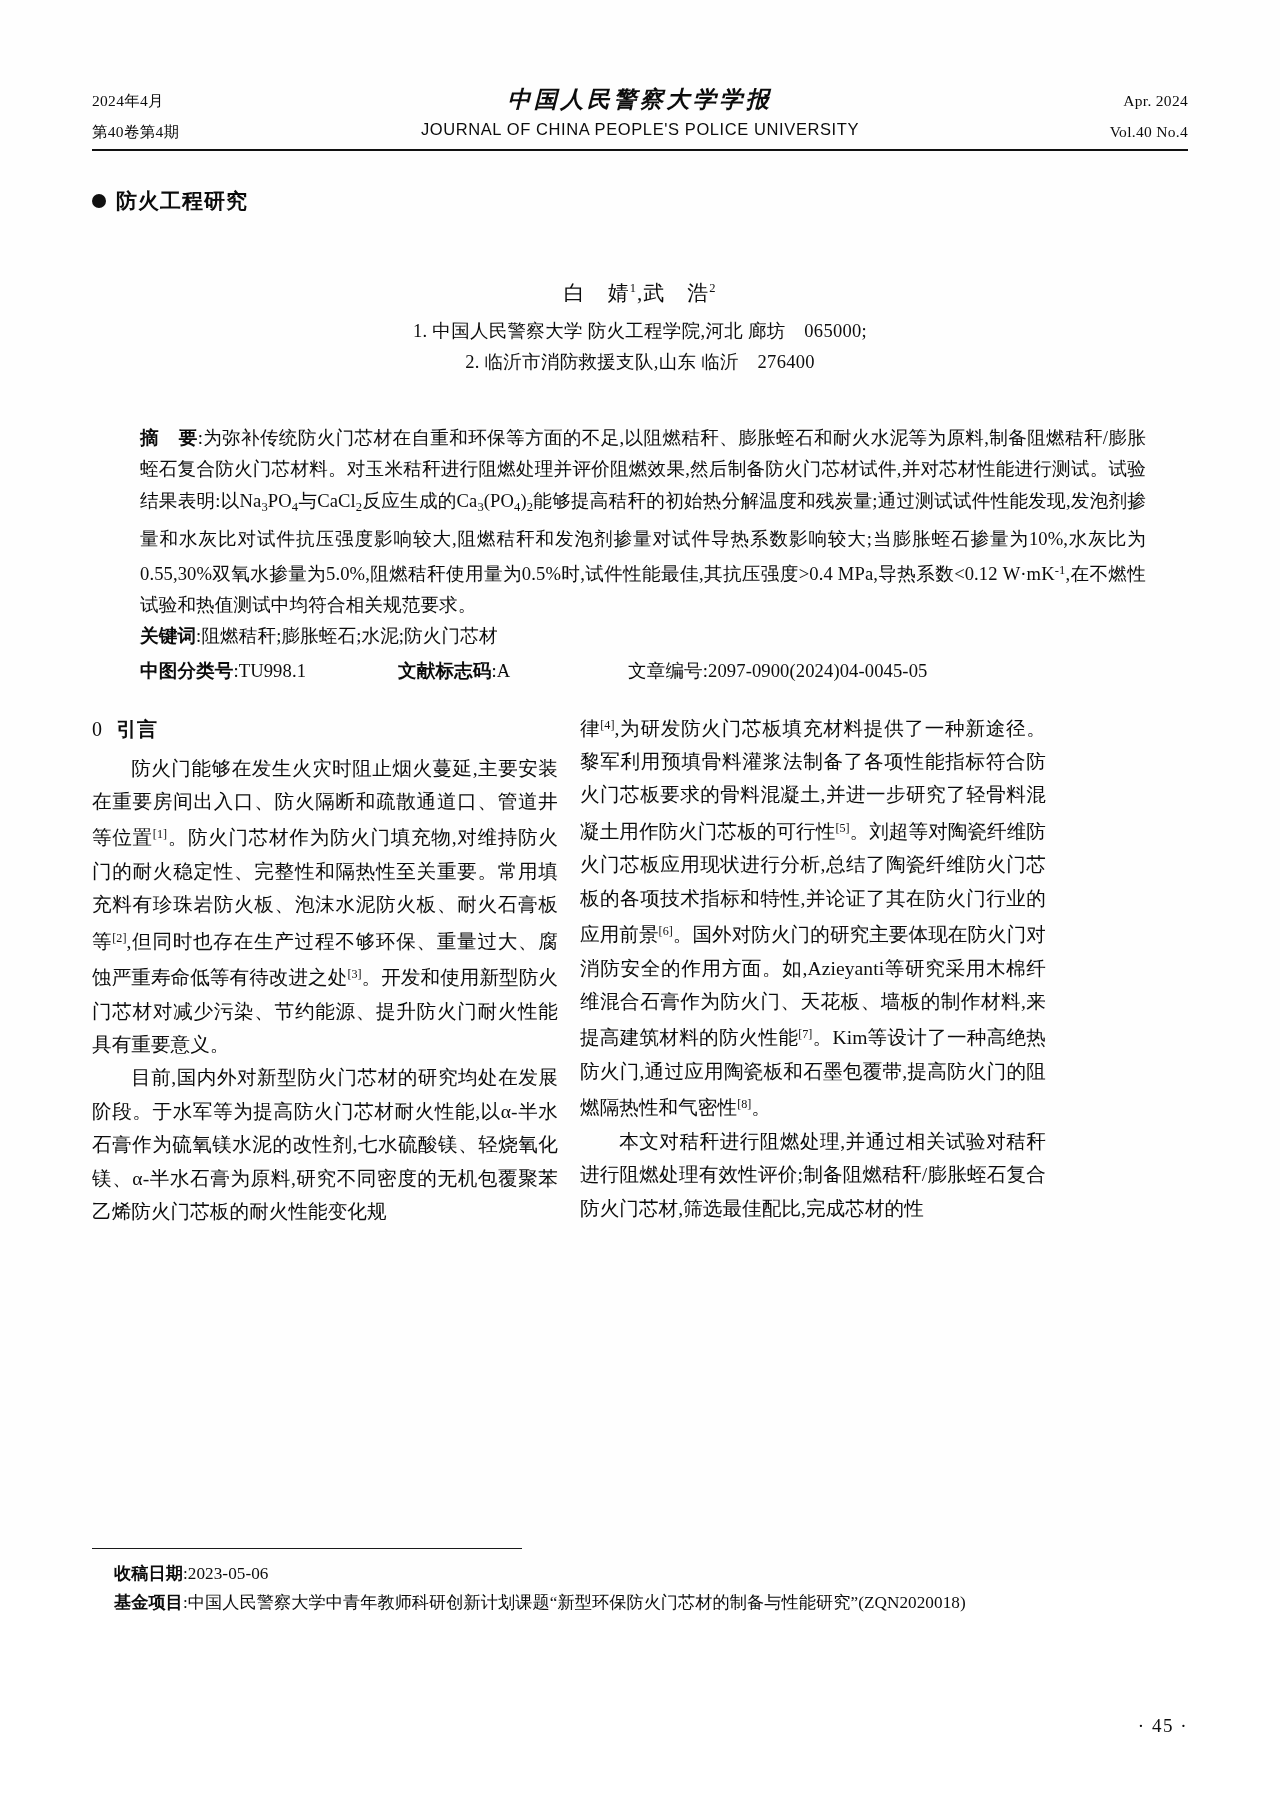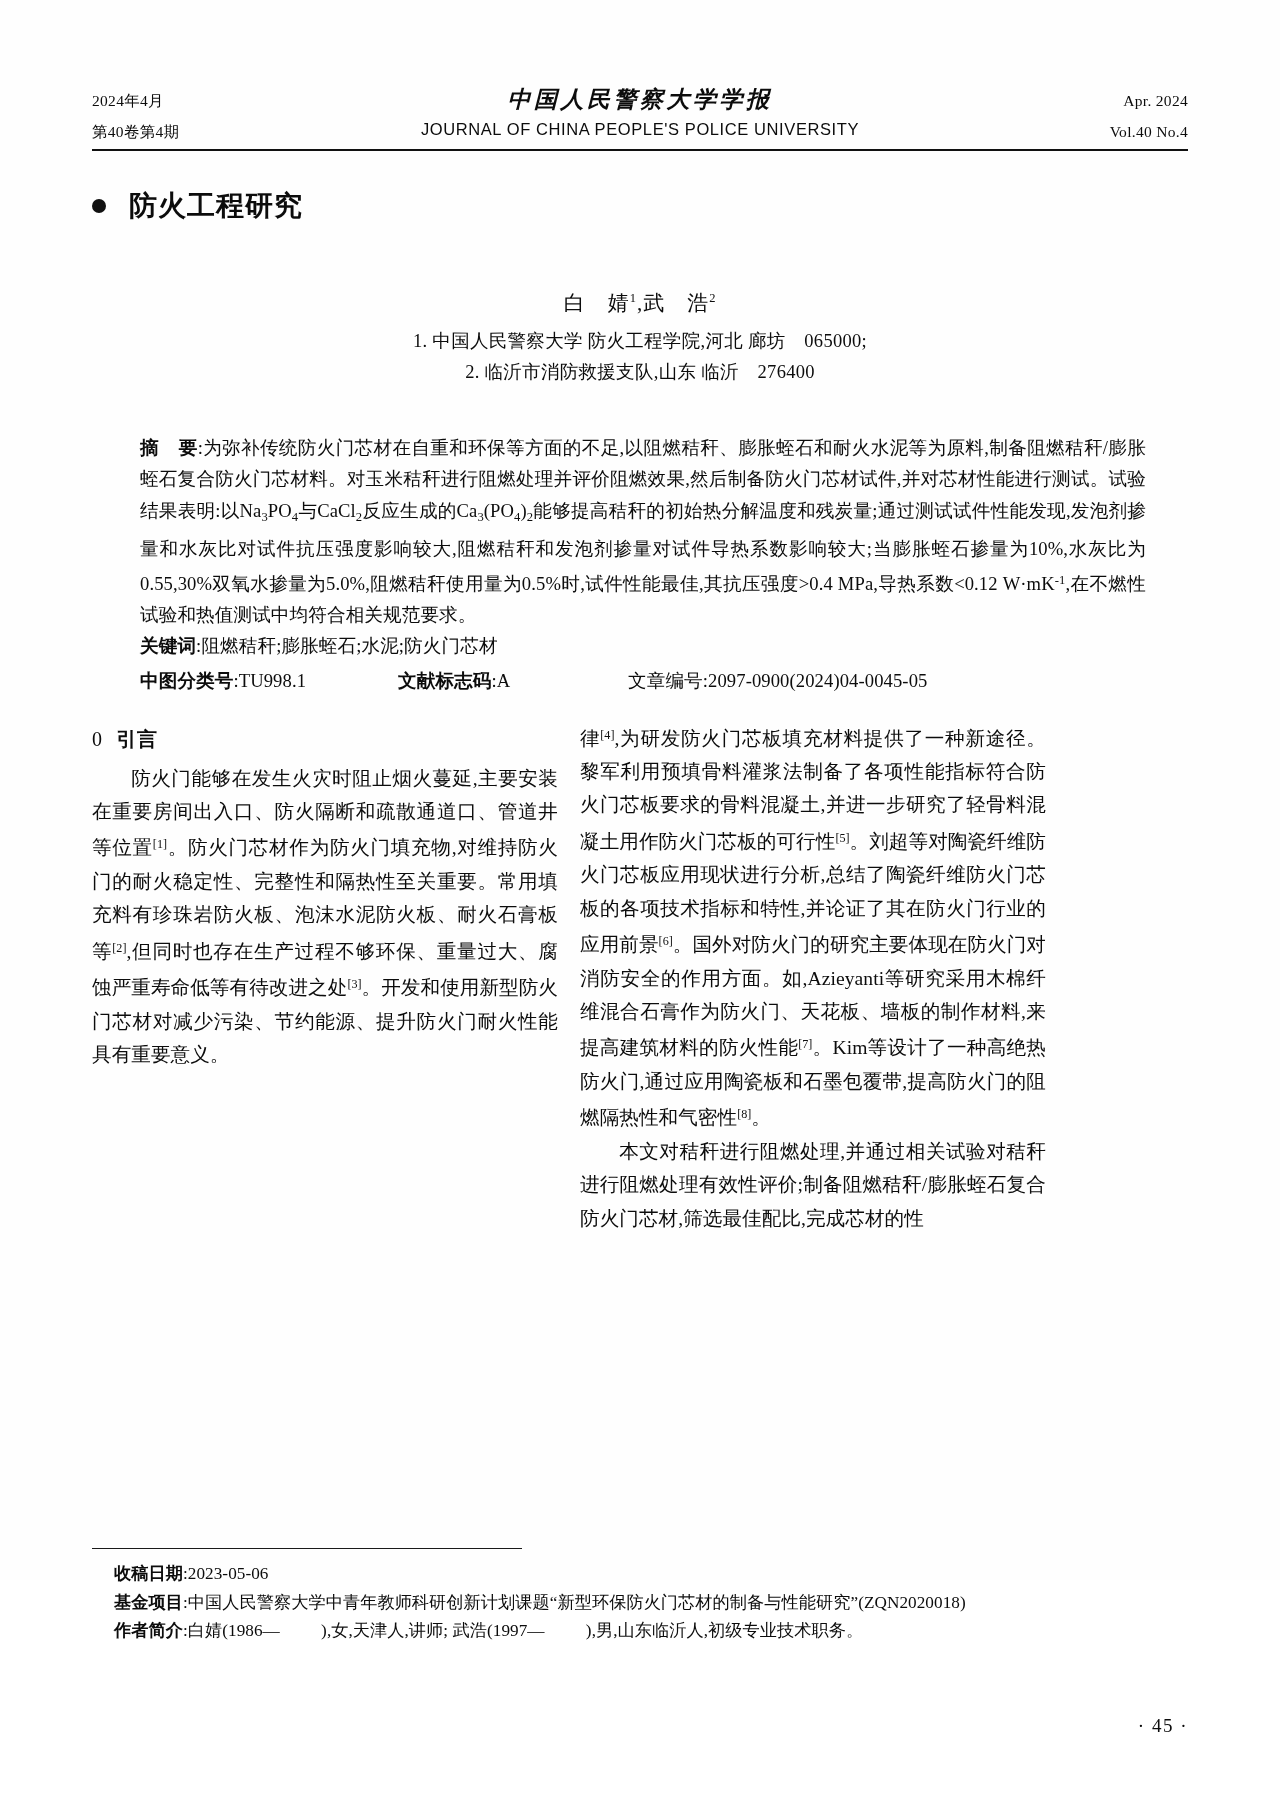--- a/index.html
+++ b/index.html
@@ -73,26 +73,26 @@
     width: 100%;
     height: 1.6px;
     background: #111;
     margin-top: 2px;
   }
 
   
   .coltag {
     margin-top: 36px;
     font-family: "DejaVu Sans", "Liberation Sans", sans-serif;
-    font-size: 28px;
+    font-size: 21px;
     font-weight: bold;
     letter-spacing: 1px;
     display: flex;
     align-items: center;
-    gap: 23px;
+    gap: 10px;
   }
   .bullet {
     display: inline-block;
     width: 14px;
     height: 14px;
     border-radius: 50%;
     background: #111;
   }
 
   
@@ -251,30 +251,30 @@
         <div class="c1"><span class="lbl">中图分类号</span><span>:TU998.1</span></div>
         <div class="c2"><span class="lbl">文献标志码</span><span>:A</span></div>
         <div class="c3"><span>文章编号</span><span>:2097-0900(2024)04-0045-05</span></div>
       </div>
     </div>
 
     <div class="body2col">
       <div class="col">
         <div class="secheading"><span class="num">0</span><span>引言</span></div>
         <p><span>防火门能够在发生火灾时阻止烟火蔓延,主要安装在重要房间出入口、防火隔断和疏散通道口、管道井等位置</span><sup class="ref">[1]</sup><span>。防火门芯材作为防火门填充物,对维持防火门的耐火稳定性、完整性和隔热性至关重要。常用填充料有珍珠岩防火板、泡沫水泥防火板、耐火石膏板等</span><sup class="ref">[2]</sup><span>,但同时也存在生产过程不够环保、重量过大、腐蚀严重寿命低等有待改进之处</span><sup class="ref">[3]</sup><span>。开发和使用新型防火门芯材对减少污染、节约能源、提升防火门耐火性能具有重要意义。</span></p>
+        <p><span>目前,国内外对新型防火门芯材的研究均处在发展阶段。于水军等为提高防火门芯材耐火性能,以α-半水石膏作为硫氧镁水泥的改性剂,七水硫酸镁、轻烧氧化镁、α-半水石膏为原料,研究不同密度的无机包覆聚苯乙烯防火门芯板的耐火性能变化规</span></p>
       </div>
       <div class="col">
         <p style="text-indent:0"><span>律</span><sup class="ref">[4]</sup><span>,为研发防火门芯板填充材料提供了一种新途径。黎军利用预填骨料灌浆法制备了各项性能指标符合防火门芯板要求的骨料混凝土,并进一步研究了轻骨料混凝土用作防火门芯板的可行性</span><sup class="ref">[5]</sup><span>。刘超等对陶瓷纤维防火门芯板应用现状进行分析,总结了陶瓷纤维防火门芯板的各项技术指标和特性,并论证了其在防火门行业的应用前景</span><sup class="ref">[6]</sup><span>。国外对防火门的研究主要体现在防火门对消防安全的作用方面。如,Azieyanti等研究采用木棉纤维混合石膏作为防火门、天花板、墙板的制作材料,来提高建筑材料的防火性能</span><sup class="ref">[7]</sup><span>。Kim等设计了一种高绝热防火门,通过应用陶瓷板和石墨包覆带,提高防火门的阻燃隔热性和气密性</span><sup class="ref">[8]</sup><span>。</span></p>
         <p><span>本文对秸秆进行阻燃处理,并通过相关试验对秸秆进行阻燃处理有效性评价;制备阻燃秸秆/膨胀蛭石复合防火门芯材,筛选最佳配比,完成芯材的性</span></p>
       </div>
     </div>
 
   </div>
 
   <div class="footnotes">
     <div class="fn-rule"></div>
     <div class="fn"><span class="k">收稿日期</span><span>:2023-05-06</span></div>
     <div class="fn"><span class="k">基金项目</span><span>:中国人民警察大学中青年教师科研创新计划课题“新型环保防火门芯材的制备与性能研究”(ZQN2020018)</span></div>
-    <div class="fn"><span class="k">作者简介</span><span>:白婧(1986—</span><span class="gap"></span><span>),女,天津人,讲师;  武浩(1997—</span><span class="gap"></span><span>),男,山东临沂人,初级专业技术职务。</span></div>
   </div>
 
   <div class="pagenum">· 45 ·</div>
 </div>
 
 </body></html>

